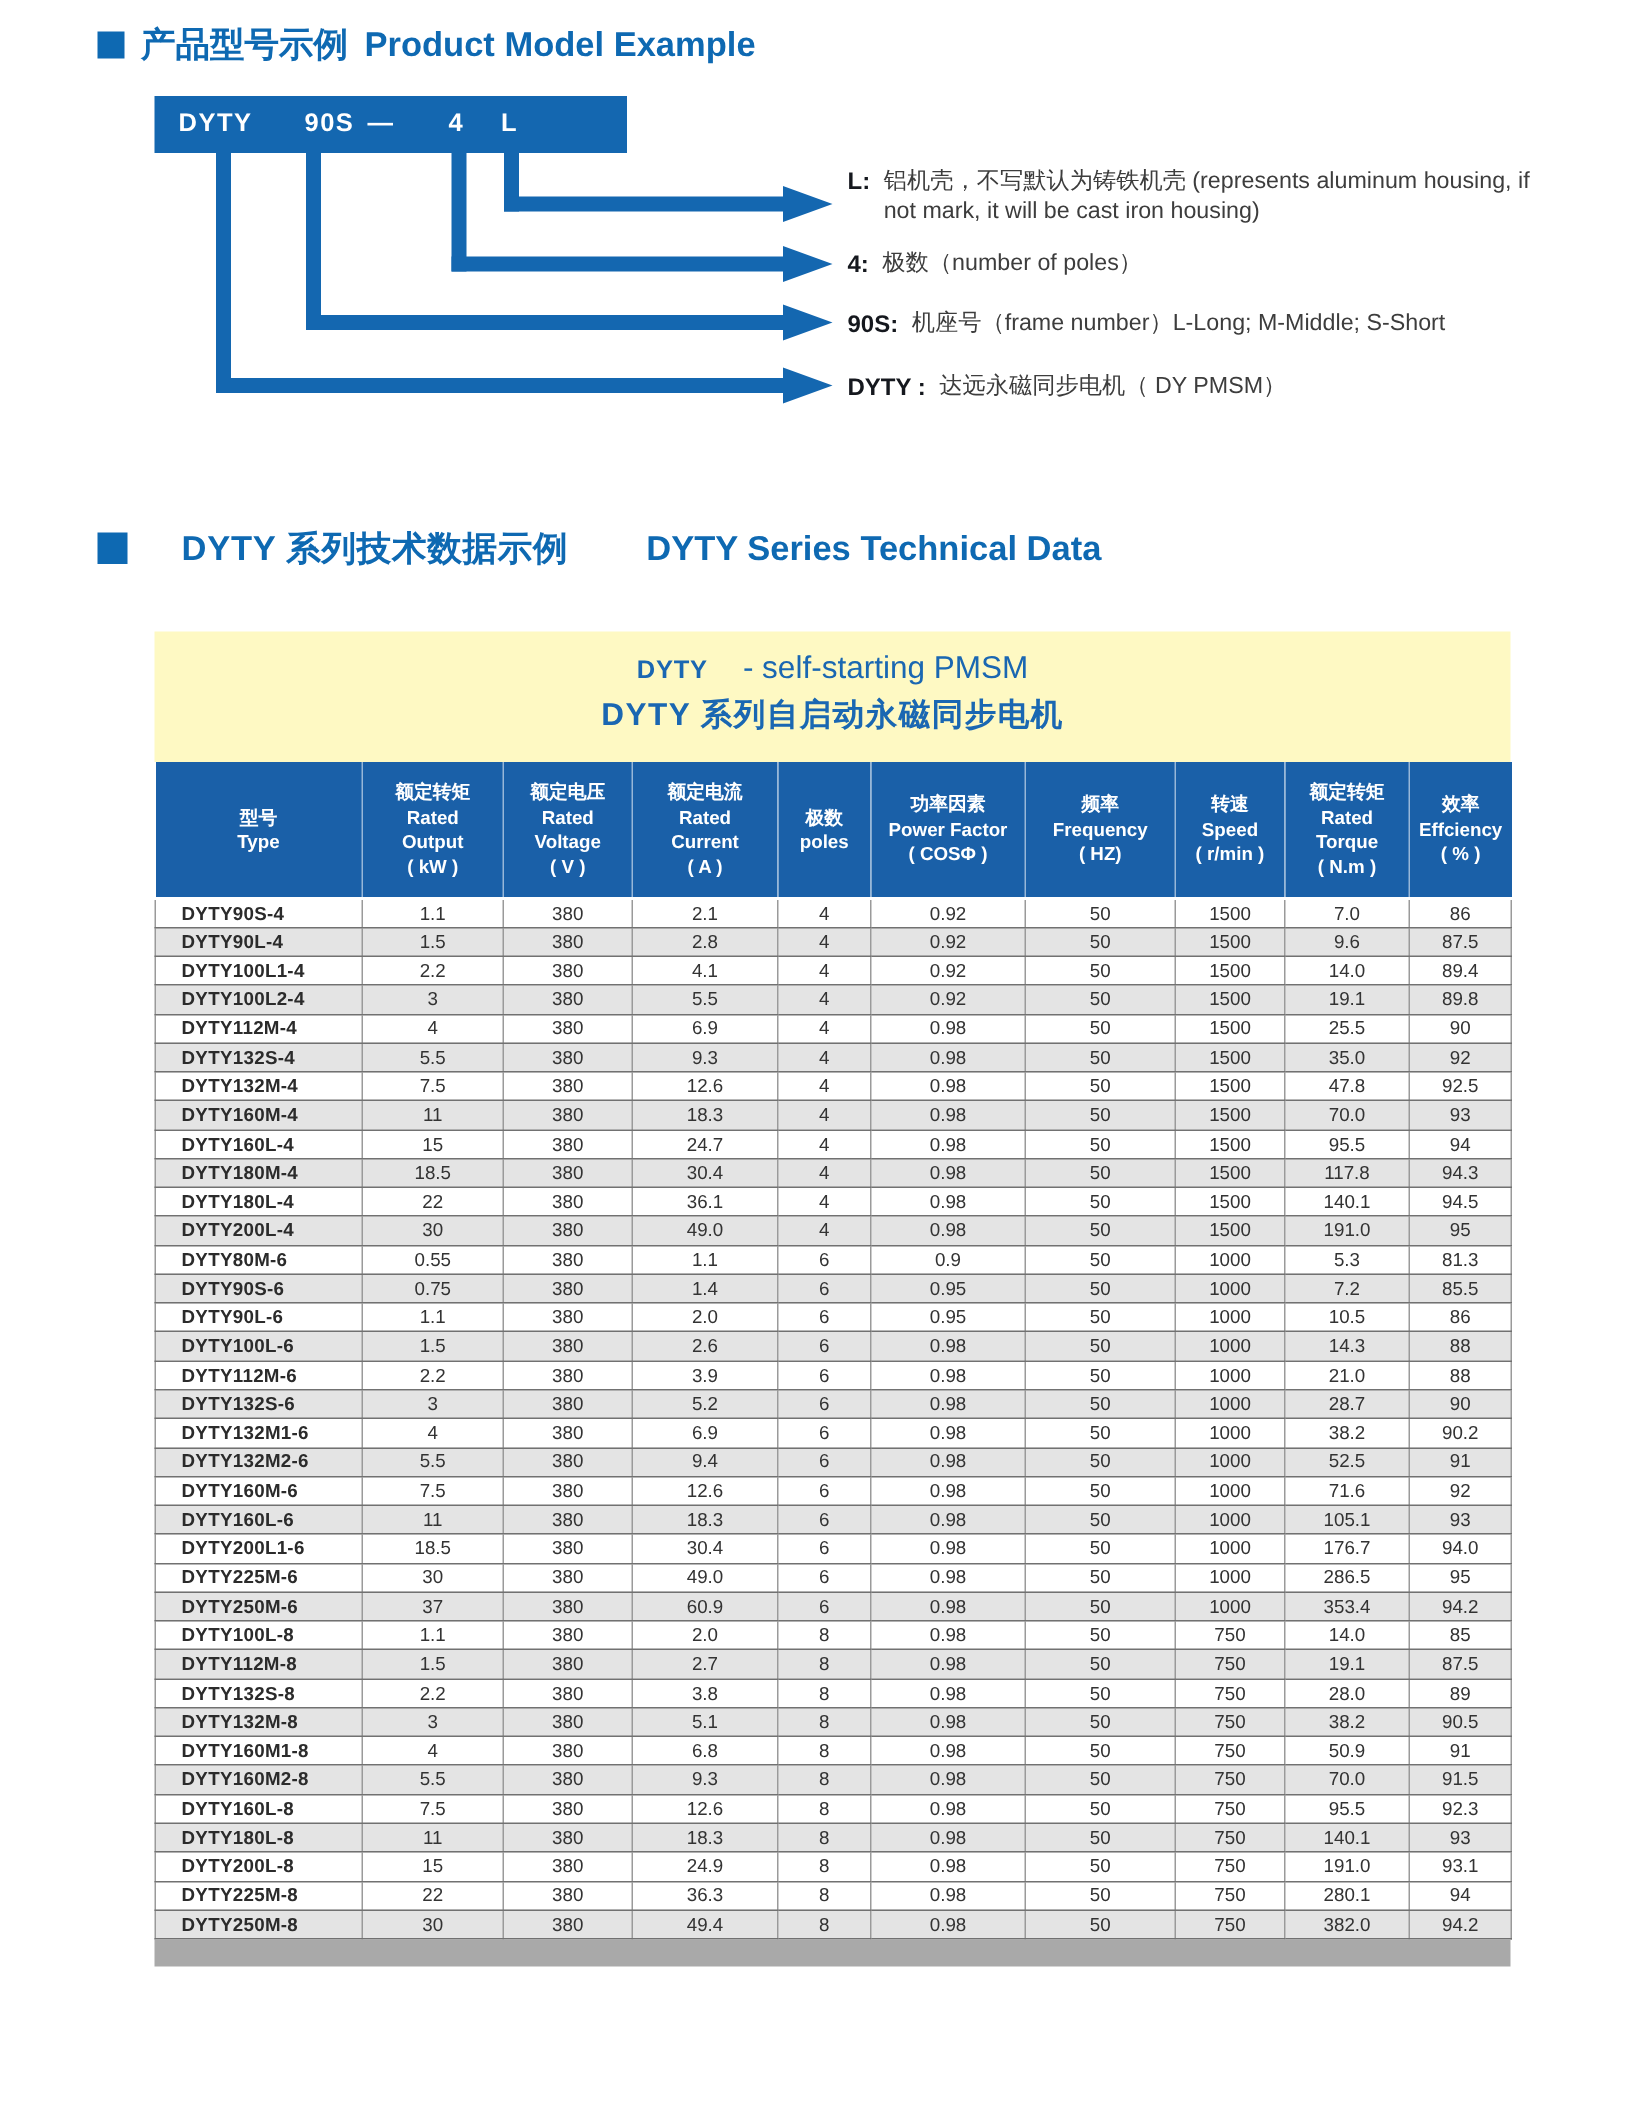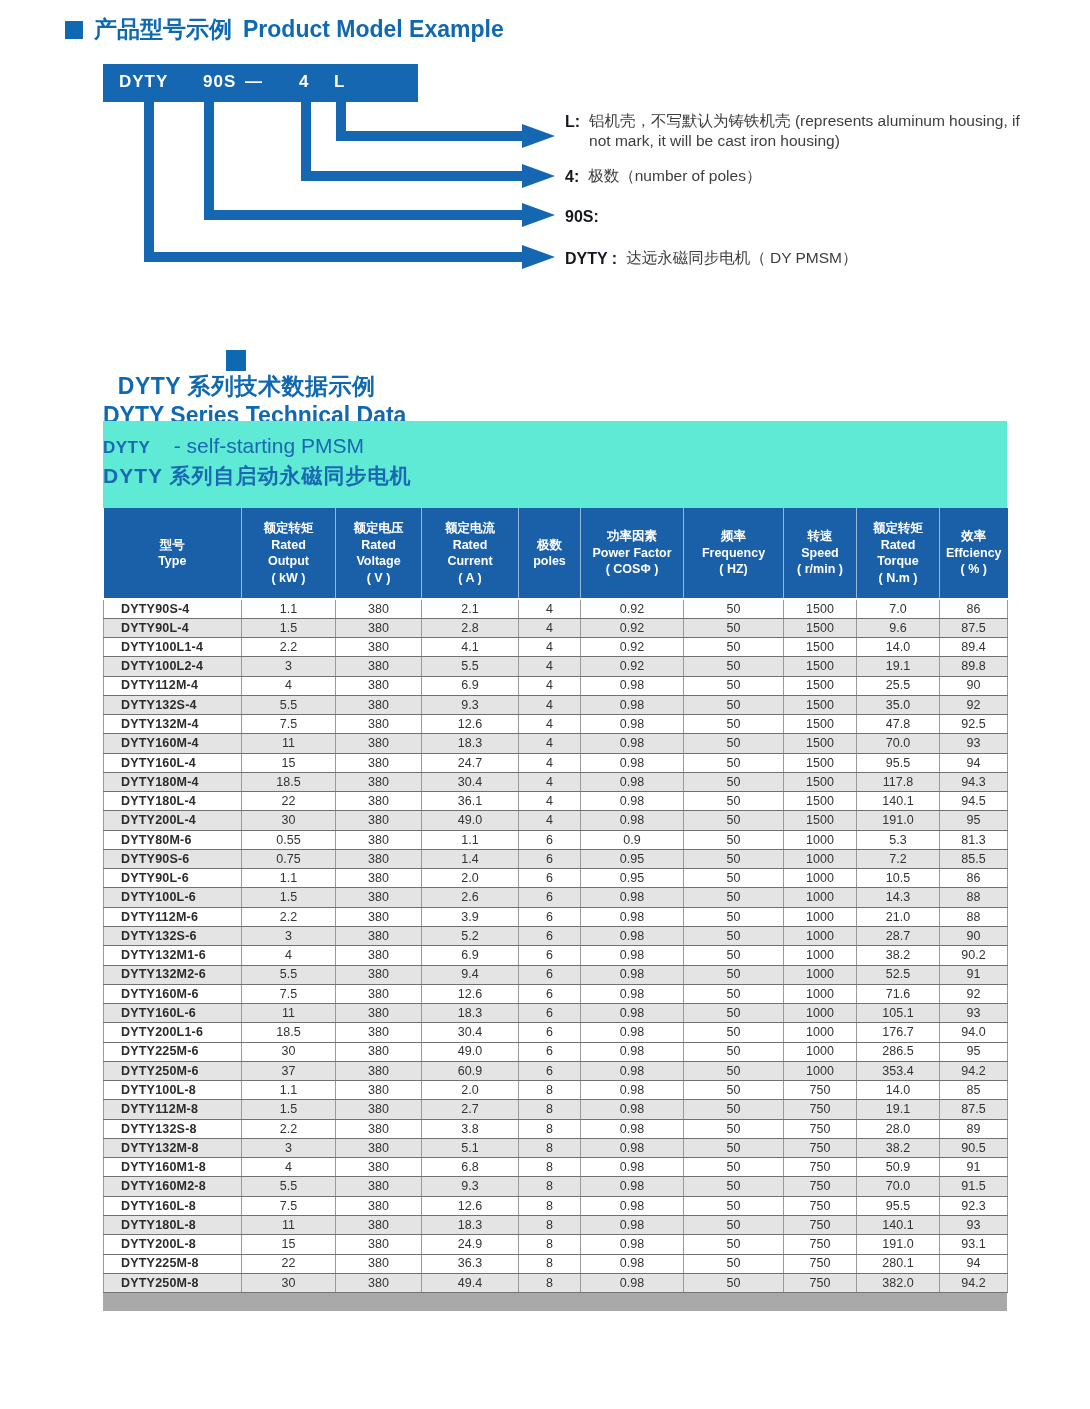--- a/index.html
+++ b/index.html
@@ -4,21 +4,21 @@
 <style>
   * { margin:0; padding:0; box-sizing:border-box; }
   body { background:#ffffff; font-family:"Liberation Sans", sans-serif; }
   .page { position:relative; width:1090px; height:1409px; background:#ffffff; overflow:hidden; }
 
   
   .heading { position:absolute; display:flex; align-items:center; color:#0e69b2; font-weight:bold; }
   .heading .sq { display:inline-block; background:#0e69b2; }
   .h1 { left:65px; top:14px; font-size:23px; gap:11px; }
   .h1 .sq { width:18px; height:18px; }
-  .h2 { left:65px; top:350px; font-size:23px; gap:0;flex-direction:column; }
+  .h2 { left:65px; top:350px; font-size:23px; gap:14px; }
   .h2 .sq { width:20px; height:21px; }
   .h2 .zh { margin-left:22px; letter-spacing:0.5px; }
   .h2 .en { margin-left:38px; }
 
   
   .model-box { position:absolute; left:103px; top:64px; width:315px; height:38px;
                background:#1467b0; color:#fff; font-weight:bold; font-size:17px; }
   .model-box span { position:absolute; top:8px; letter-spacing:1px; }
   .mp-series { left:16px; }
   .mp-frame  { left:100px; }
@@ -38,21 +38,21 @@
   .ann { position:absolute; left:565px; width:470px; display:flex; gap:9px;
          font-size:15.5px; color:#3d3d3d; line-height:1.32; }
   .ann .key { font-weight:bold; color:#15181e; font-size:16px; white-space:nowrap; }
   .ann-l { top:111px; } .ann-l .body { width:432px; }
   .ann-4 { top:166px; }
   .ann-90s { top:206px; }
   .ann-dyty { top:248px; }
 
   
   .table-wrap { position:absolute; left:103px; top:421px; width:904px; }
-  .band { height:87px; background:#5eead4; color:#1a67b2; padding-top:13px; }
+  .band { height:87px; background:#fef9c3; color:#1a67b2; text-align:center; padding-top:13px; }
   .band .l1 { font-size:21px; }
   .band .l1 .brand { font-size:17px; font-weight:bold; letter-spacing:0.5px; }
   .band .l2 { font-size:21px; font-weight:bold; margin-top:4px; letter-spacing:1px; }
 
   table.tech { border-collapse:collapse; table-layout:fixed; width:904px; }
   thead th { background:#1a60a8; color:#ffffff; font-size:12.5px; font-weight:bold;
              line-height:1.32; height:91px; vertical-align:middle; text-align:center;
              border-right:1px solid rgba(255,255,255,0.55); padding:0 2px; }
   thead th:last-child { border-right:none; }
   thead tr { border-bottom:2px solid #ffffff; }
@@ -103,20 +103,21 @@
   <div class="ann ann-l">
     <span class="key">L:</span>
     <span class="body">铝机壳，不写默认为铸铁机壳 (represents aluminum housing, if not mark, it will be cast iron housing)</span>
   </div>
   <div class="ann ann-4">
     <span class="key">4:</span>
     <span class="body">极数（number of poles）</span>
   </div>
   <div class="ann ann-90s">
     <span class="key">90S:</span>
+    <span class="body">机座号（frame number）L-Long; M-Middle; S-Short</span>
   </div>
   <div class="ann ann-dyty">
     <span class="key">DYTY :</span>
     <span class="body">达远永磁同步电机（ DY  PMSM）</span>
   </div>
 
   <div class="heading h2">
     <span class="sq"></span>
     <span class="zh">DYTY 系列技术数据示例</span>
     <span class="en">DYTY Series Technical Data</span>

